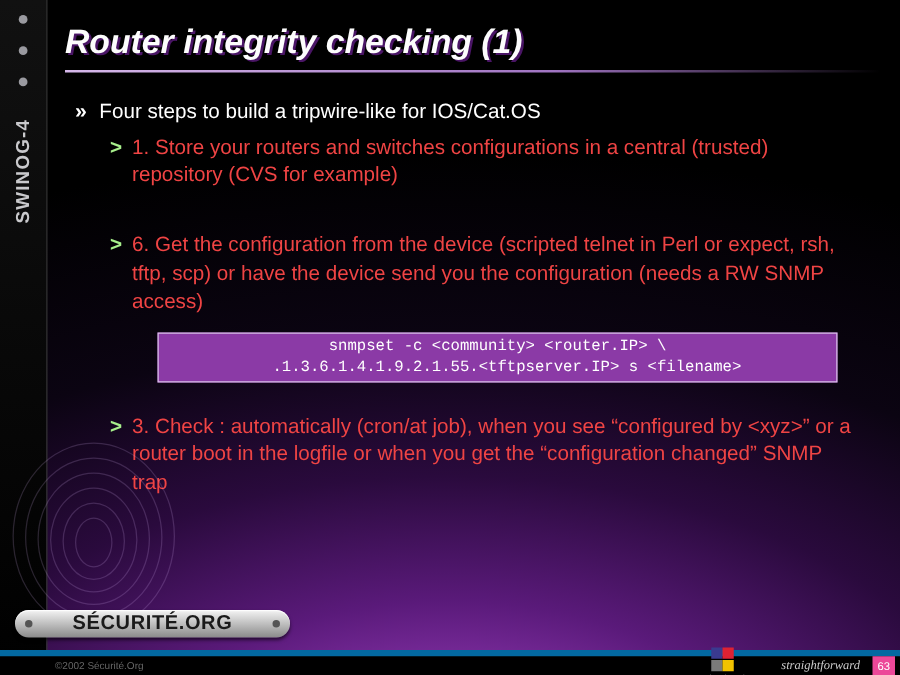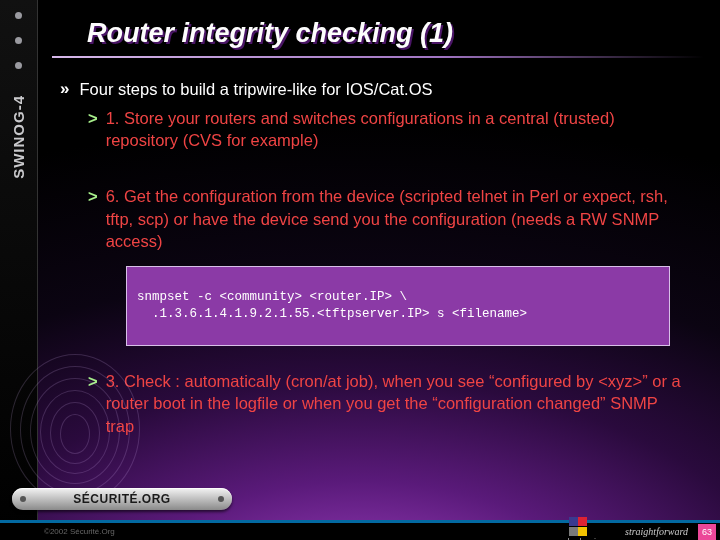--- a/index.html
+++ b/index.html
@@ -32,21 +32,20 @@
   }
   .title {
     position: absolute;
     left: 52px; top: 18px;
     font-family: Verdana, sans-serif;
     font-weight: 700;
     font-style: italic;
     font-size: 27px;
     color: #fdfdfd;
     text-shadow: 2px 2px 0 #4a1566;
-    margin-left: 35px;
   }
   .title-rule {
     position: absolute;
     left: 52px; right: 16px; top: 56px;
     height: 2px;
     background: linear-gradient(90deg, #d6b8ea 0%, #a074c2 60%, rgba(0,0,0,0) 100%);
   }
   .content {
     position: absolute;
     left: 60px; top: 78px; right: 30px;
@@ -56,26 +55,27 @@
   .lvl1 { display: flex; gap: 10px; margin-bottom: 6px; }
   .lvl1 .chev { color: #fff; font-weight: 700; font-size: 17px; }
   .lvl1 .txt { font-weight: 400; }
   .lvl2 { display: flex; gap: 8px; margin-left: 28px; margin-top: 6px; }
   .lvl2 .gt { color: #a8f08c; font-weight: 700; }
   .lvl2 .txt { color: #ef4444; }
   .codebox {
     margin: 14px 20px 0 66px;
     background: #8b3aa6;
     border: 1px solid #d8c0e8;
-    padding: 22px 10px;
+    padding: 2px 10px;
     font-family: "Courier New", monospace;
     font-size: 12.5px;
     line-height: 1.35;
     color: #fff;
     white-space: pre;
+    text-align: center;
   }
   .fingerprint {
     position: absolute;
     left: 0; bottom: 26px;
     width: 150px; height: 170px;
     pointer-events: none;
     opacity: 0.6;
   }
   .fingerprint .ring {
     position: absolute; border: 1px solid rgba(224, 190, 255, 0.30);
@@ -94,28 +94,28 @@
     display: flex; align-items: center; justify-content: center;
     box-shadow: 0 2px 3px rgba(0,0,0,0.6), inset 0 1px 0 rgba(255,255,255,0.8);
   }
   .logo-bar::before, .logo-bar::after {
     content: ""; position: absolute; width: 6px; height: 6px; border-radius: 50%;
     background: #555; top: 8px;
   }
   .logo-bar::before { left: 8px; }
   .logo-bar::after { right: 8px; }
   .logo-text {
-    font-family: Arial, sans-serif; font-weight: 900; font-size: 12px;
+    font-family: Arial, sans-serif; font-weight: 900; font-size: 16px;
     color: #1a1a1a; letter-spacing: 0.5px;
   }
   .footer {
     position: absolute;
     left: 0; right: 0; bottom: 0;
     height: 20px;
-    border-top: 3px solid #0369a1;
+    border-top: 5px solid #0369a1;
     background: #000;
     display: flex; align-items: center; justify-content: flex-end;
     gap: 10px; padding: 0 4px 0 44px;
     font-size: 9px; color: #aaa;
   }
   .footer .copy { position: absolute; left: 44px; font-size: 8px; color: #666; }
   .mainlogo {
     display: flex; align-items: center; gap: 4px;
   }
   .mainlogo .sq { display: flex; gap: 0; }

